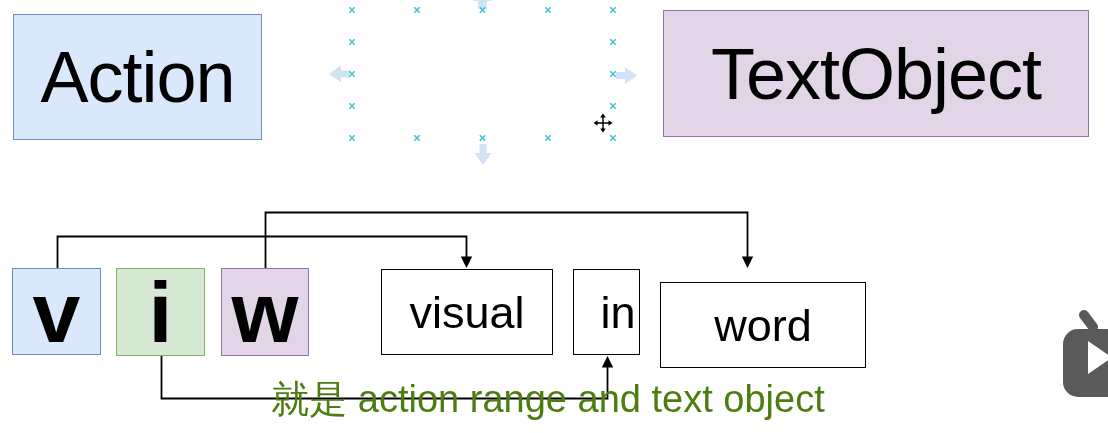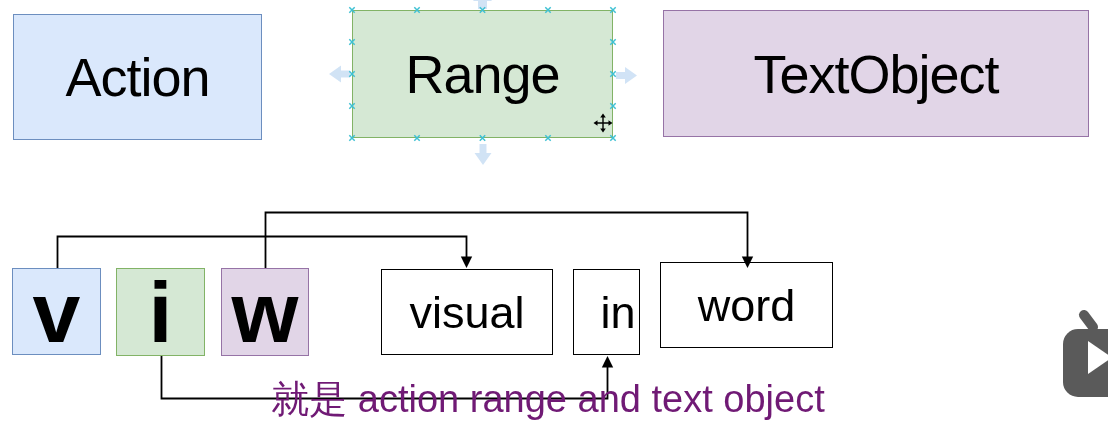--- a/index.html
+++ b/index.html
@@ -1,47 +1,44 @@
 <!DOCTYPE html>
 <html><head>
 <meta charset="utf-8">
 <style>
   html,body{margin:0;padding:0;background:#fff;}
   .canvas{position:relative;width:1108px;height:433px;background:#fff;overflow:hidden;
           font-family:"Liberation Sans","DejaVu Sans",sans-serif;}
   .shape{position:absolute;display:flex;align-items:center;justify-content:center;
          box-sizing:border-box;border:1.5px solid #000;color:#000;}
-  .concept-label{font-size:54px;font-weight:400;line-height:1;letter-spacing:-1px;}
+  .concept-label{font-size:72px;font-weight:400;line-height:1;letter-spacing:-1px;}
   .letter-label{font-size:86px;font-weight:700;line-height:1;}
   .word-label{font-size:45px;font-weight:400;line-height:1;}
   
   .b-action{left:13px;top:14px;width:249px;height:126px;}
   .b-range{left:352px;top:10px;width:261px;height:128px;}
   .b-textobject{left:663px;top:10px;width:426px;height:127px;align-items:center;}
   .b-v{left:12px;top:268px;width:89px;height:87px;}
   .b-i{left:116px;top:268px;width:89px;height:88px;}
   .b-w{left:221px;top:268px;width:88px;height:88px;}
   .b-visual{left:381px;top:269px;width:172px;height:86px;}
   .b-in{left:573px;top:269px;width:67px;height:86px;padding-left:23px;}
-  .b-word{left:660px;top:262px;width:173px;height:86px;text-align:center;}
+  .b-word{left:660px;top:282px;width:206px;height:86px;text-align:center;}
   .svg-layer{position:absolute;left:0;top:0;z-index:5;pointer-events:none;}
   .svg-layer [data-interactable="true"]{pointer-events:all;}
   .caption{position:absolute;left:240px;top:374px;width:616px;text-align:center;
-           font-size:38px;font-weight:500;color:#701a75;z-index:6;white-space:nowrap;}
+           font-size:38px;font-weight:500;color:#4d7c0f;z-index:6;white-space:nowrap;}
 </style>
 </head>
 <body>
 
 <div class="canvas" data-interactable="false">
 
   <div class="shape b-action" data-interactable="true" style="background-color: rgb(218, 232, 252); border-color: rgb(108, 142, 191);">
     <span class="concept-label" data-interactable="false">Action</span>
-  </div>
-  <div class="shape b-range" data-interactable="true" style="background-color: rgb(213, 232, 212); border-color: rgb(130, 179, 102);">
-    <span class="concept-label" data-interactable="false">Range</span>
   </div>
   <div class="shape b-textobject" data-interactable="true" style="background-color: rgb(225, 213, 231); border-color: rgb(150, 115, 166);">
     <span class="concept-label" data-interactable="false">TextObject</span>
   </div>
 
   <div class="shape b-v" data-interactable="true" style="background-color: rgb(218, 232, 252); border-color: rgb(108, 142, 191);">
     <span class="letter-label" data-interactable="false">v</span>
   </div>
   <div class="shape b-i" data-interactable="true" style="background-color: rgb(213, 232, 212); border-color: rgb(130, 179, 102);">
     <span class="letter-label" data-interactable="false">i</span>

